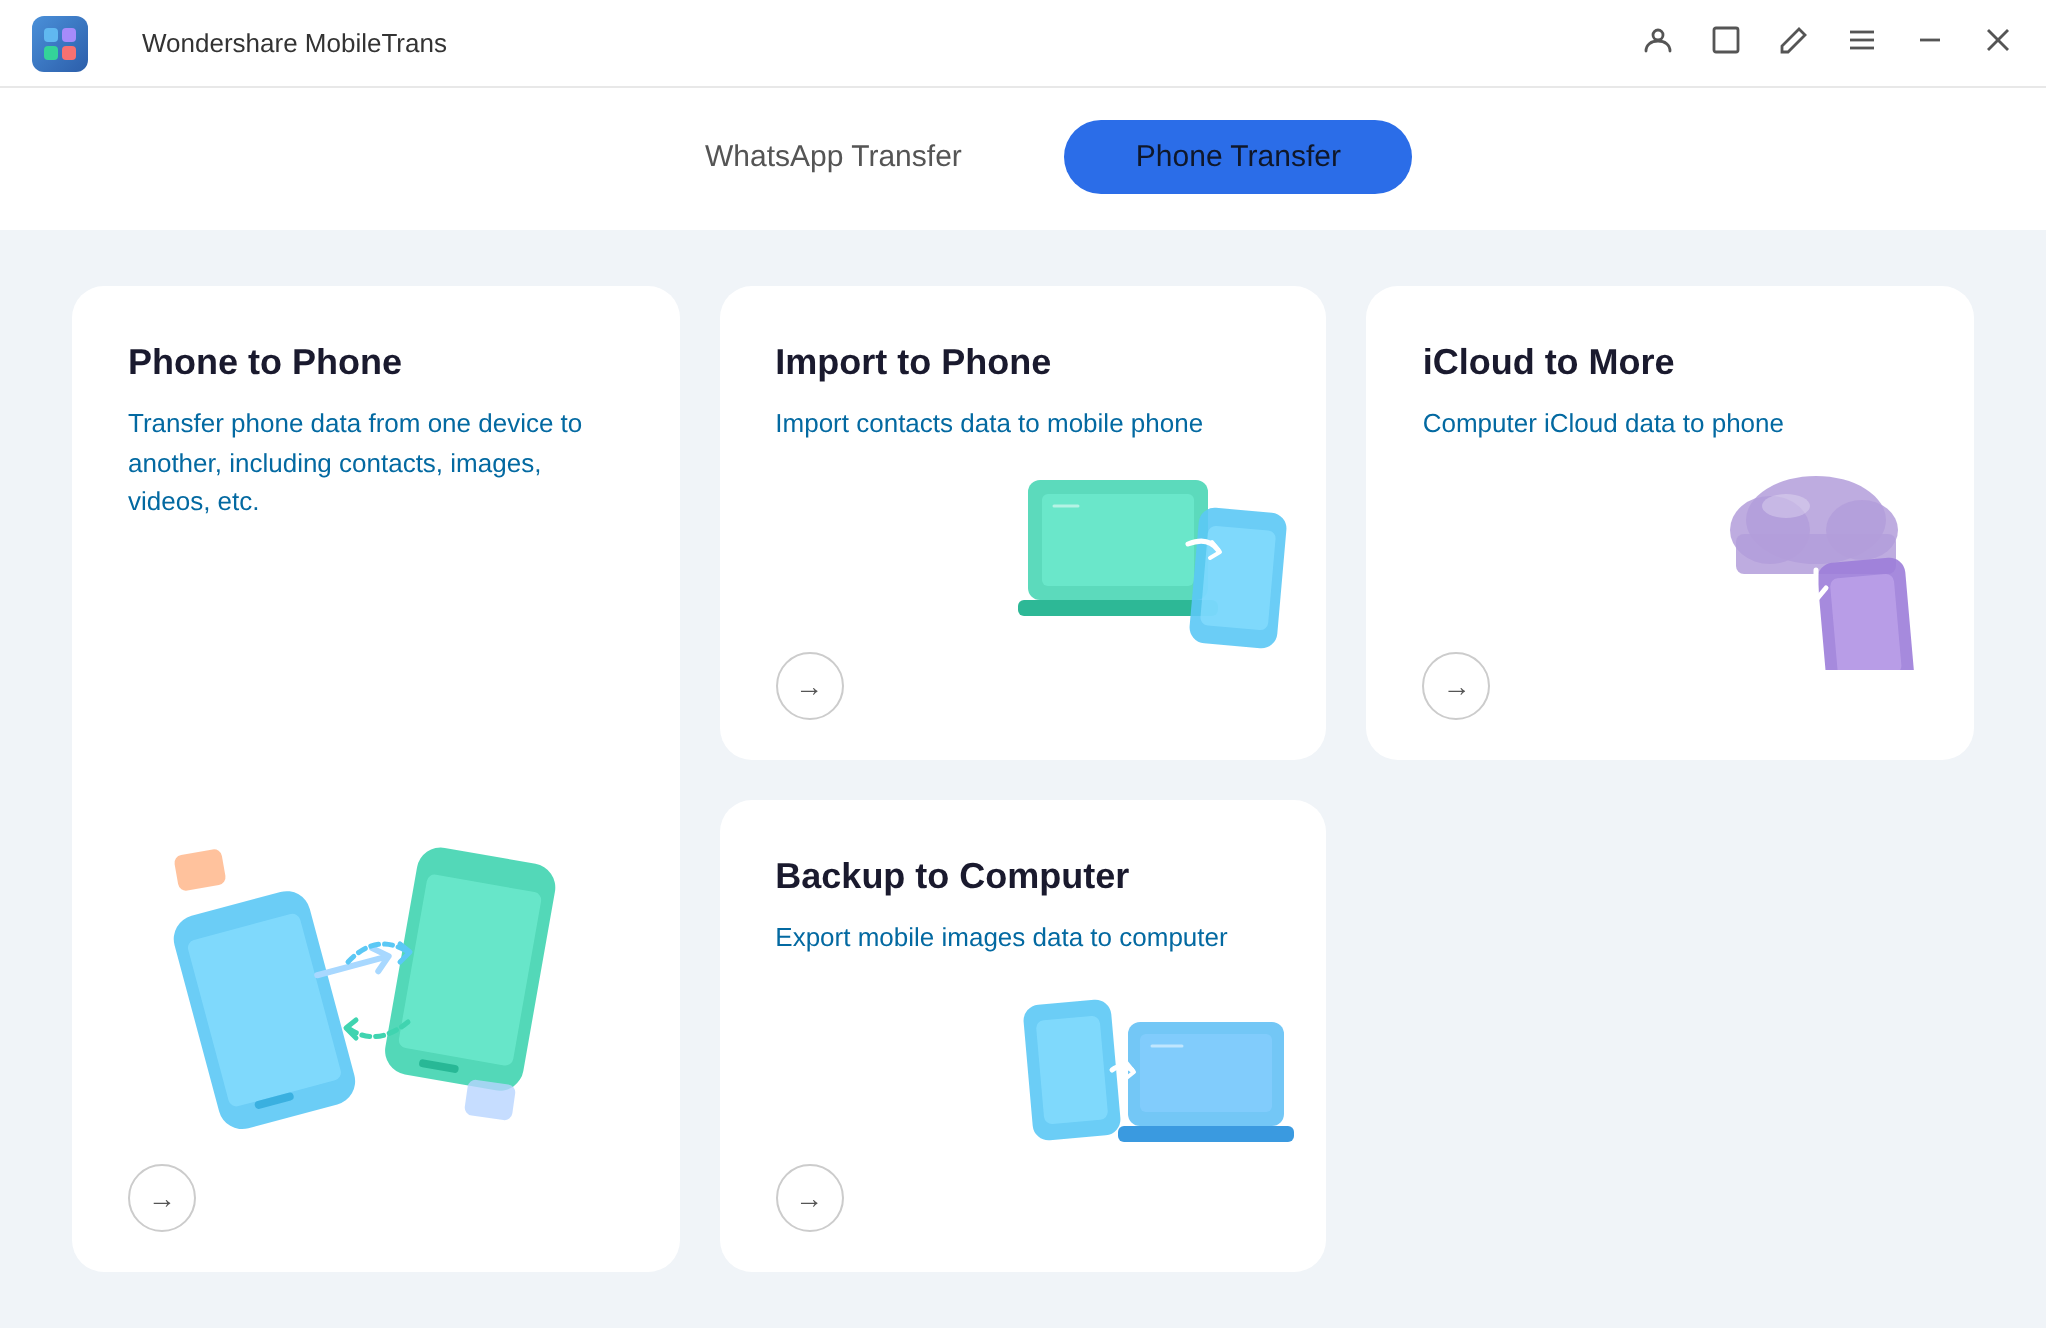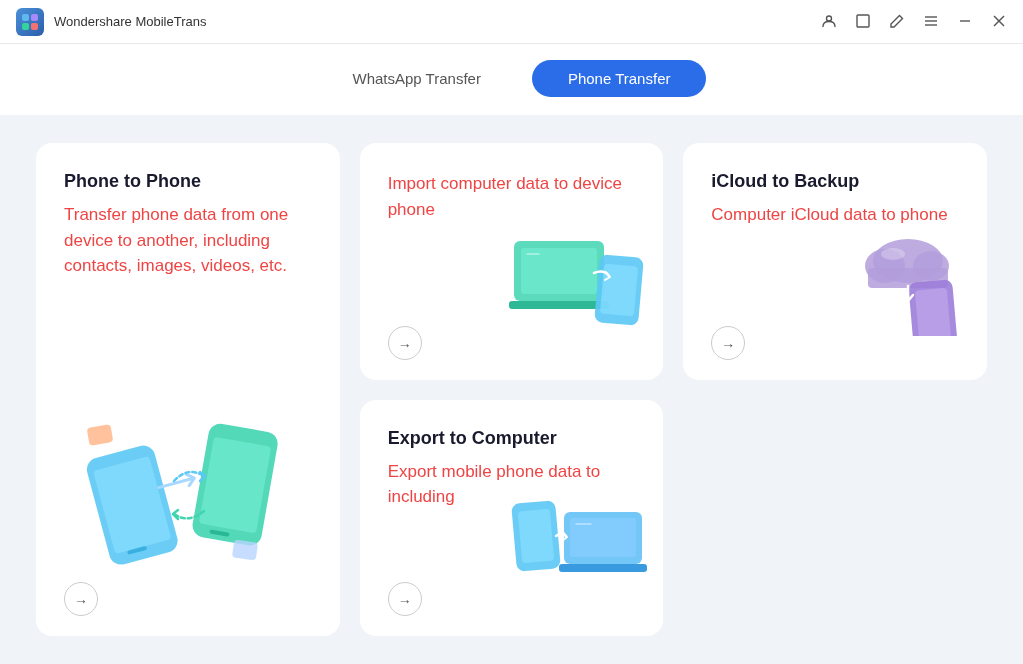--- a/index.html
+++ b/index.html
@@ -20,21 +20,21 @@
       align-items: center;
       justify-content: space-between;
       padding: 0 16px;
       height: 44px;
       border-bottom: 1px solid #e8e8e8;
       flex-shrink: 0;
     }
     .titlebar-left {
       display: flex;
       align-items: center;
-      gap: 10px;
+      gap: 27px;
       justify-content: flex-end;
     }
     .app-icon {
       width: 28px;
       height: 28px;
       border-radius: 6px;
       background: linear-gradient(135deg, #4a90d9, #2c5eaa);
       display: flex;
       align-items: center;
       justify-content: center;
@@ -84,21 +84,21 @@
       font-size: 15px;
       font-weight: 500;
       cursor: pointer;
       color: #555;
       transition: all 0.2s;
       border: none;
       background: none;
     }
     .nav-tab.active {
       background: #2b6de8;
-      color: #ffffff;
+      color: #0f172a;
     }
 
     
     .cards-area {
       flex: 1;
       padding: 28px 36px;
       display: grid;
       grid-template-columns: 1fr 1fr 1fr;
       grid-template-rows: 1fr 1fr;
       gap: 20px;
@@ -122,22 +122,22 @@
       grid-row: 1 / 3;
     }
 
     .card-title {
       font-size: 18px;
       font-weight: 700;
       color: #1a1a2e;
       margin-bottom: 10px;
     }
     .card-desc {
-      font-size: 17px;
-      color: #ef4444;
+      font-size: 13px;
+      color: #0369a1;
       line-height: 1.5;
     }
 
     .card-arrow {
       width: 34px;
       height: 34px;
       border: 1.5px solid #ccc;
       border-radius: 50%;
       display: flex;
       align-items: center;
@@ -274,21 +274,22 @@
           <path d="M122 76 L127 80 L122 85" stroke="#5BC8F5" stroke-width="2.5" stroke-linecap="round" stroke-linejoin="round" fill="none"></path>
           <path d="M100 114 L95 118 L100 123" stroke="#40D4B0" stroke-width="2.5" stroke-linecap="round" stroke-linejoin="round" fill="none"></path>
         </svg>
       </div>
 
       <div class="card-arrow">→</div>
     </div>
 
     <div class="card">
       <div>
-        <div class="card-desc">Import computer data to device phone</div>
+        <div class="card-title">Import to Phone</div>
+        <div class="card-desc">Import contacts data to mobile phone</div>
       </div>
 
       <div class="illus-import">
         <svg width="140" height="110" viewBox="0 0 140 110" fill="none">
 
           <rect x="5" y="20" width="90" height="60" rx="6" fill="#40D4B0" opacity="0.85"></rect>
           <rect x="12" y="27" width="76" height="46" rx="3" fill="#70EDD0" opacity="0.7"></rect>
           <rect x="0" y="80" width="100" height="8" rx="3" fill="#2db896"></rect>
 
           <line x1="18" y1="33" x2="30" y2="33" stroke="white" stroke-width="1.5" stroke-linecap="round" opacity="0.5"></line>
@@ -298,21 +299,21 @@
 
           <path d="M85 52 Q95 48 100 55" stroke="white" stroke-width="2.5" stroke-linecap="round" fill="none"></path>
           <path d="M97 51 L101 56 L96 59" stroke="white" stroke-width="2" stroke-linecap="round" stroke-linejoin="round" fill="none"></path>
         </svg>
       </div>
       <div class="card-arrow">→</div>
     </div>
 
     <div class="card">
       <div>
-        <div class="card-title">iCloud to Backup</div>
+        <div class="card-title">iCloud to More</div>
         <div class="card-desc">Computer iCloud data to phone</div>
       </div>
 
       <div class="illus-icloud">
         <svg width="130" height="110" viewBox="0 0 130 110" fill="none">
 
           <ellipse cx="65" cy="35" rx="35" ry="22" fill="#b39ddb" opacity="0.85"></ellipse>
           <ellipse cx="42" cy="40" rx="20" ry="17" fill="#b39ddb" opacity="0.85"></ellipse>
           <ellipse cx="88" cy="40" rx="18" ry="15" fill="#b39ddb" opacity="0.85"></ellipse>
           <rect x="25" y="42" width="80" height="20" fill="#b39ddb" opacity="0.85" rx="4"></rect>
@@ -324,22 +325,22 @@
 
           <line x1="65" y1="60" x2="65" y2="73" stroke="white" stroke-width="2.5" stroke-linecap="round"></line>
           <path d="M60 69 L65 75 L70 69" stroke="white" stroke-width="2.5" stroke-linecap="round" stroke-linejoin="round" fill="none"></path>
         </svg>
       </div>
       <div class="card-arrow">→</div>
     </div>
 
     <div class="card">
       <div>
-        <div class="card-title">Export to Computer</div>
-        <div class="card-desc">Export mobile phone data to including</div>
+        <div class="card-title">Backup to Computer</div>
+        <div class="card-desc">Export mobile images data to computer</div>
       </div>
 
       <div class="illus-export">
         <svg width="140" height="110" viewBox="0 0 140 110" fill="none">
 
           <rect x="5" y="20" width="44" height="68" rx="8" fill="#5BC8F5" opacity="0.9" transform="rotate(-5, 27, 54)"></rect>
           <rect x="11" y="28" width="32" height="52" rx="4" fill="#87DEFF" opacity="0.7" transform="rotate(-5, 27, 54)"></rect>
 
           <rect x="55" y="30" width="78" height="52" rx="6" fill="#5BBDF5" opacity="0.85"></rect>
           <rect x="61" y="36" width="66" height="39" rx="3" fill="#87CEFF" opacity="0.7"></rect>

